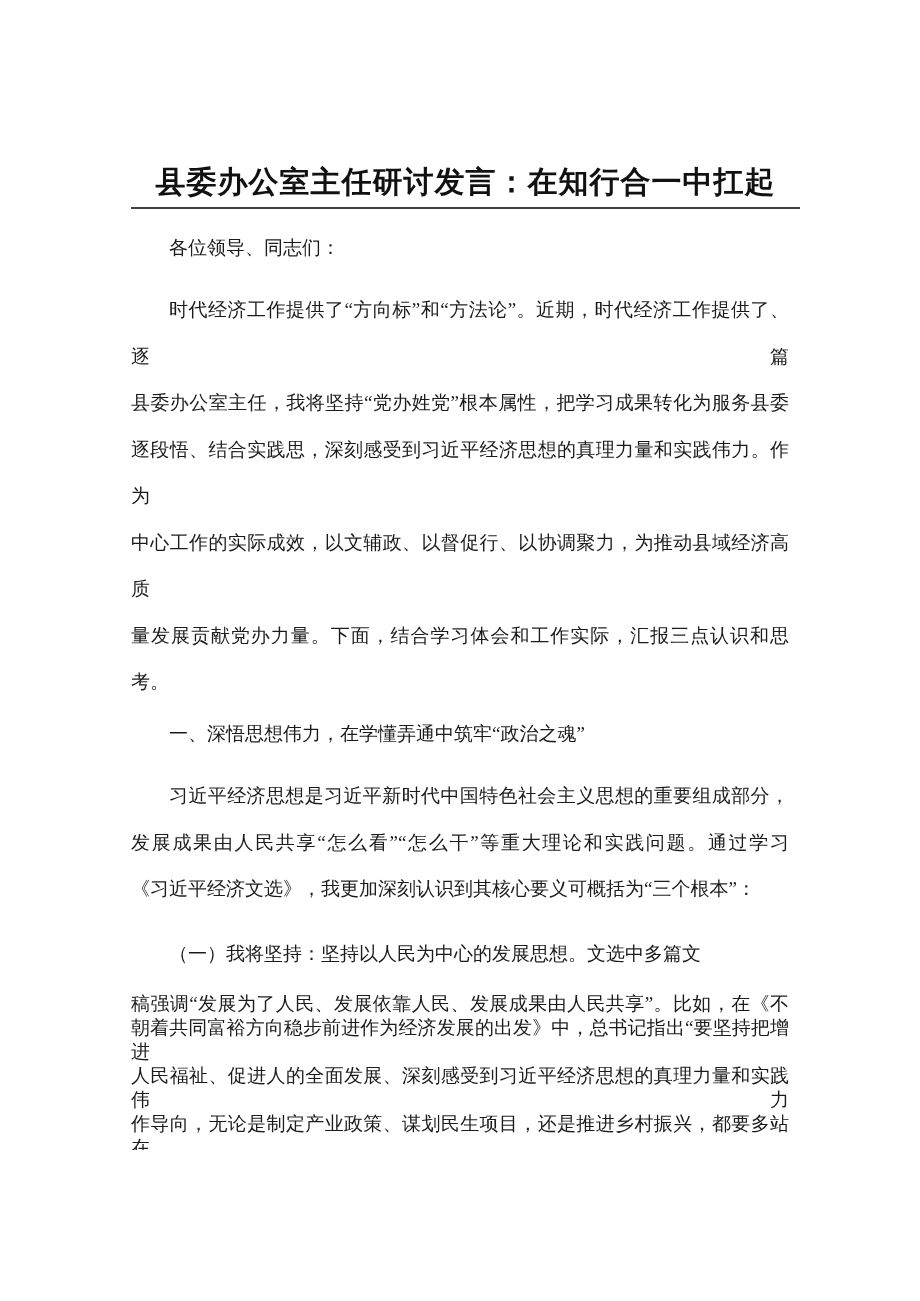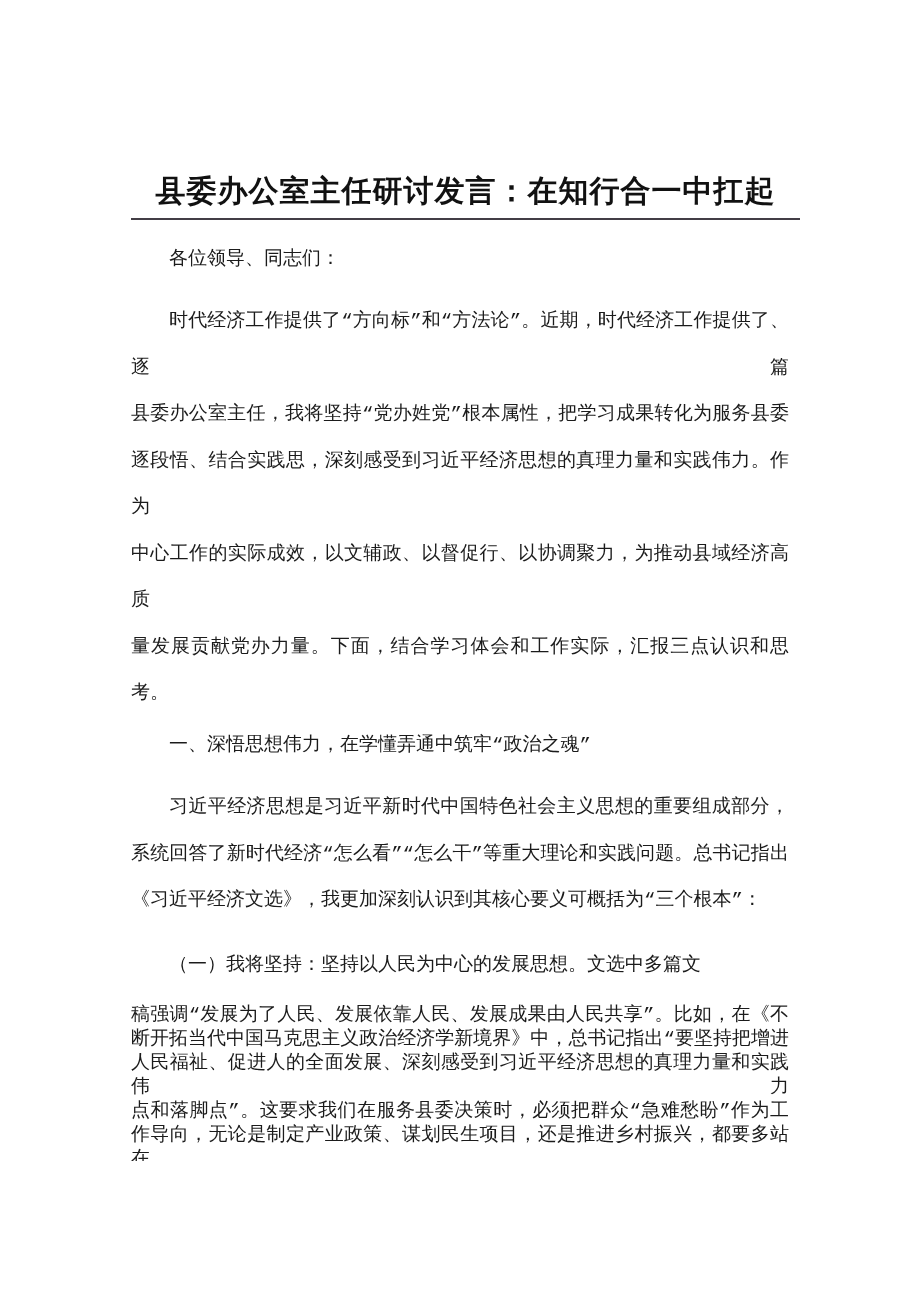--- a/index.html
+++ b/index.html
@@ -1,24 +1,24 @@
 <!DOCTYPE html>
 <html><head>
 <meta charset="utf-8">
 <style>
   * { margin: 0; padding: 0; box-sizing: border-box; }
   html, body { background: #ffffff; }
   .page {
     position: relative;
     width: 920px;
     height: 1146px;
-    margin: 15px auto;
+    margin: 4px auto;
     background: #ffffff;
     overflow: hidden;
-    font-family: Liberation Mono, monospace;
+    font-family: Liberation Serif, serif;
     color: #1c1c1c;
   }
   .doc-title {
     padding-top: 153px;
     margin-left: 131px;
     width: 669px;
     text-align: center;
     font-weight: bold;
     font-size: 30px;
     line-height: 50px;
@@ -78,28 +78,27 @@
         <div class="line">县委办公室主任，我将坚持“党办姓党”根本属性，把学习成果转化为服务县委</div>
         <div class="line">逐段悟、结合实践思，深刻感受到习近平经济思想的真理力量和实践伟力。作为</div>
         <div class="line">中心工作的实际成效，以文辅政、以督促行、以协调聚力，为推动县域经济高质</div>
         <div class="line">量发展贡献党办力量。下面，结合学习体会和工作实际，汇报三点认识和思考。</div>
       </div>
 
     <div class="line indent section-heading">一、深悟思想伟力，在学懂弄通中筑牢“政治之魂”</div>
 
     <div class="para loose p2">
         <div class="line">习近平经济思想是习近平新时代中国特色社会主义思想的重要组成部分，</div>
-        <div class="line">系统回答了新时代经济“怎么看”“怎么干”等重大理论和实践问题。总书记指出</div>
+        <div class="line">发展成果由人民共享“怎么看”“怎么干”等重大理论和实践问题。通过学习</div>
         <div class="line">《习近平经济文选》，我更加深刻认识到其核心要义可概括为“三个根本”：</div>
       </div>
 
     <div class="line indent subsection-heading">（一）我将坚持：坚持以人民为中心的发展思想。文选中多篇文</div>
 
     <div class="para tight p3">
         <div class="line">稿强调“发展为了人民、发展依靠人民、发展成果由人民共享”。比如，在《不</div>
-        <div class="line">断开拓当代中国马克思主义政治经济学新境界》中，总书记指出“要坚持把增进</div>
+        <div class="line">朝着共同富裕方向稳步前进作为经济发展的出发》中，总书记指出“要坚持把增进</div>
         <div class="line">人民福祉、促进人的全面发展、深刻感受到习近平经济思想的真理力量和实践伟力</div>
-        <div class="line">点和落脚点”。这要求我们在服务县委决策时，必须把群众“急难愁盼”作为工</div>
         <div class="line">作导向，无论是制定产业政策、谋划民生项目，还是推进乡村振兴，都要多站在</div>
       </div>
 
   </div>
 </div>
 
 </body></html>

